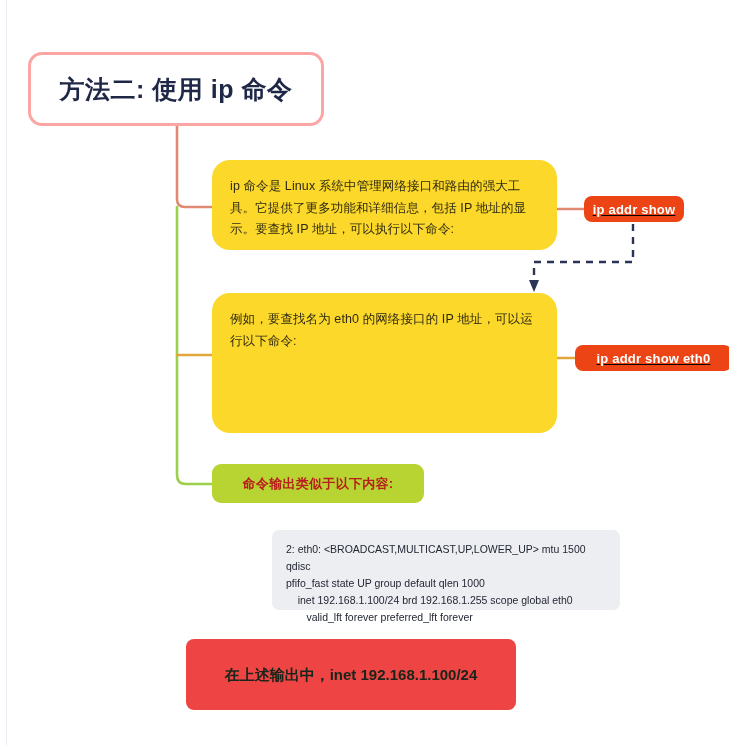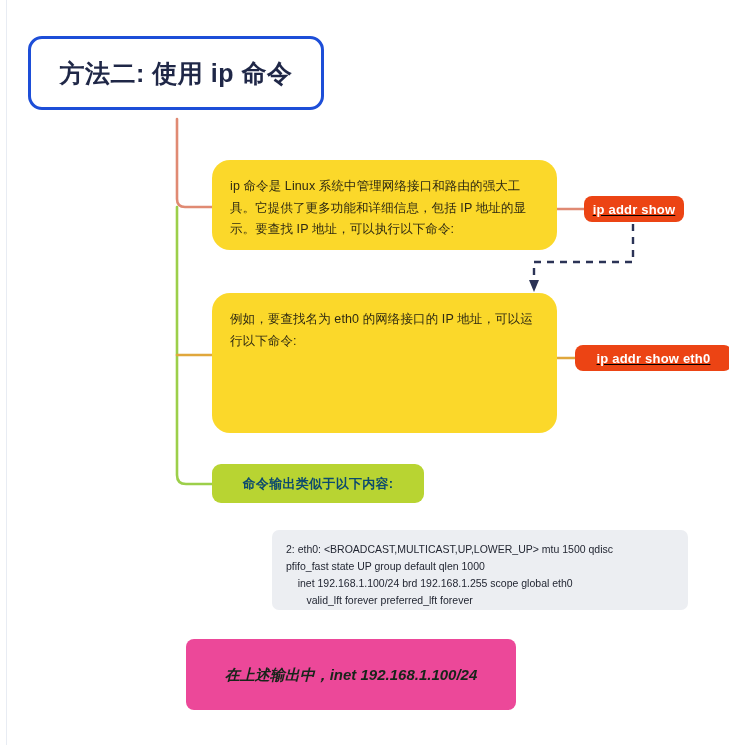--- a/index.html
+++ b/index.html
@@ -33,25 +33,25 @@
     left: 0;
     top: 0;
     width: 729px;
     height: 745px;
     pointer-events: none;
   }
   
   #title-node {
     position: absolute;
     left: 28px;
-    top: 36px;
+    top: 52px;
     width: 296px;
     height: 74px;
     box-sizing: border-box;
-    border: 3px solid #1d4ed8;
+    border: 3px solid #fca5a5;
     border-radius: 14px;
     background: #ffffff;
     display: flex;
     align-items: center;
     justify-content: center;
     z-index: 5;
   }
   #title-node .title-text {
     font-size: 25px;
     font-weight: bold;
@@ -101,21 +101,21 @@
     background: #b8d432;
     border-radius: 9px;
     display: flex;
     align-items: center;
     justify-content: center;
     z-index: 4;
   }
   #olive-box .olive-text {
     font-size: 13px;
     font-weight: bold;
-    color: #0c4a6e;
+    color: #b91c1c;
     letter-spacing: 0.3px;
     white-space: nowrap;
   }
   
   .cmd-chip {
     position: absolute;
     box-sizing: border-box;
     background: #ec4414;
     border-radius: 8px;
     display: flex;
@@ -141,21 +141,21 @@
     left: 575px;
     top: 345px;
     width: 157px;
     height: 26px;
   }
   
   #code-block {
     position: absolute;
     left: 272px;
     top: 530px;
-    width: 416px;
+    width: 348px;
     height: 80px;
     box-sizing: border-box;
     background: #eceef2;
     border-radius: 7px;
     padding: 11px 14px;
     z-index: 4;
   }
   #code-block pre {
     margin: 0;
     font-family: "Liberation Sans", "DejaVu Sans", sans-serif;
@@ -166,29 +166,28 @@
     word-break: break-word;
   }
   
   #conclusion-box {
     position: absolute;
     left: 186px;
     top: 639px;
     width: 330px;
     height: 71px;
     box-sizing: border-box;
-    background: #ec4899;
+    background: #ef4444;
     border-radius: 8px;
     z-index: 4;
     display: flex;
     flex-direction: column;
     align-items: center;
     justify-content: center;
     padding: 0 10px;
-    font-style: italic;
   }
   #conclusion-box .cline {
     font-size: 15px;
     font-weight: bold;
     color: #17251a;
     line-height: 1.55;
     text-align: center;
     white-space: nowrap;
   }
 </style>

